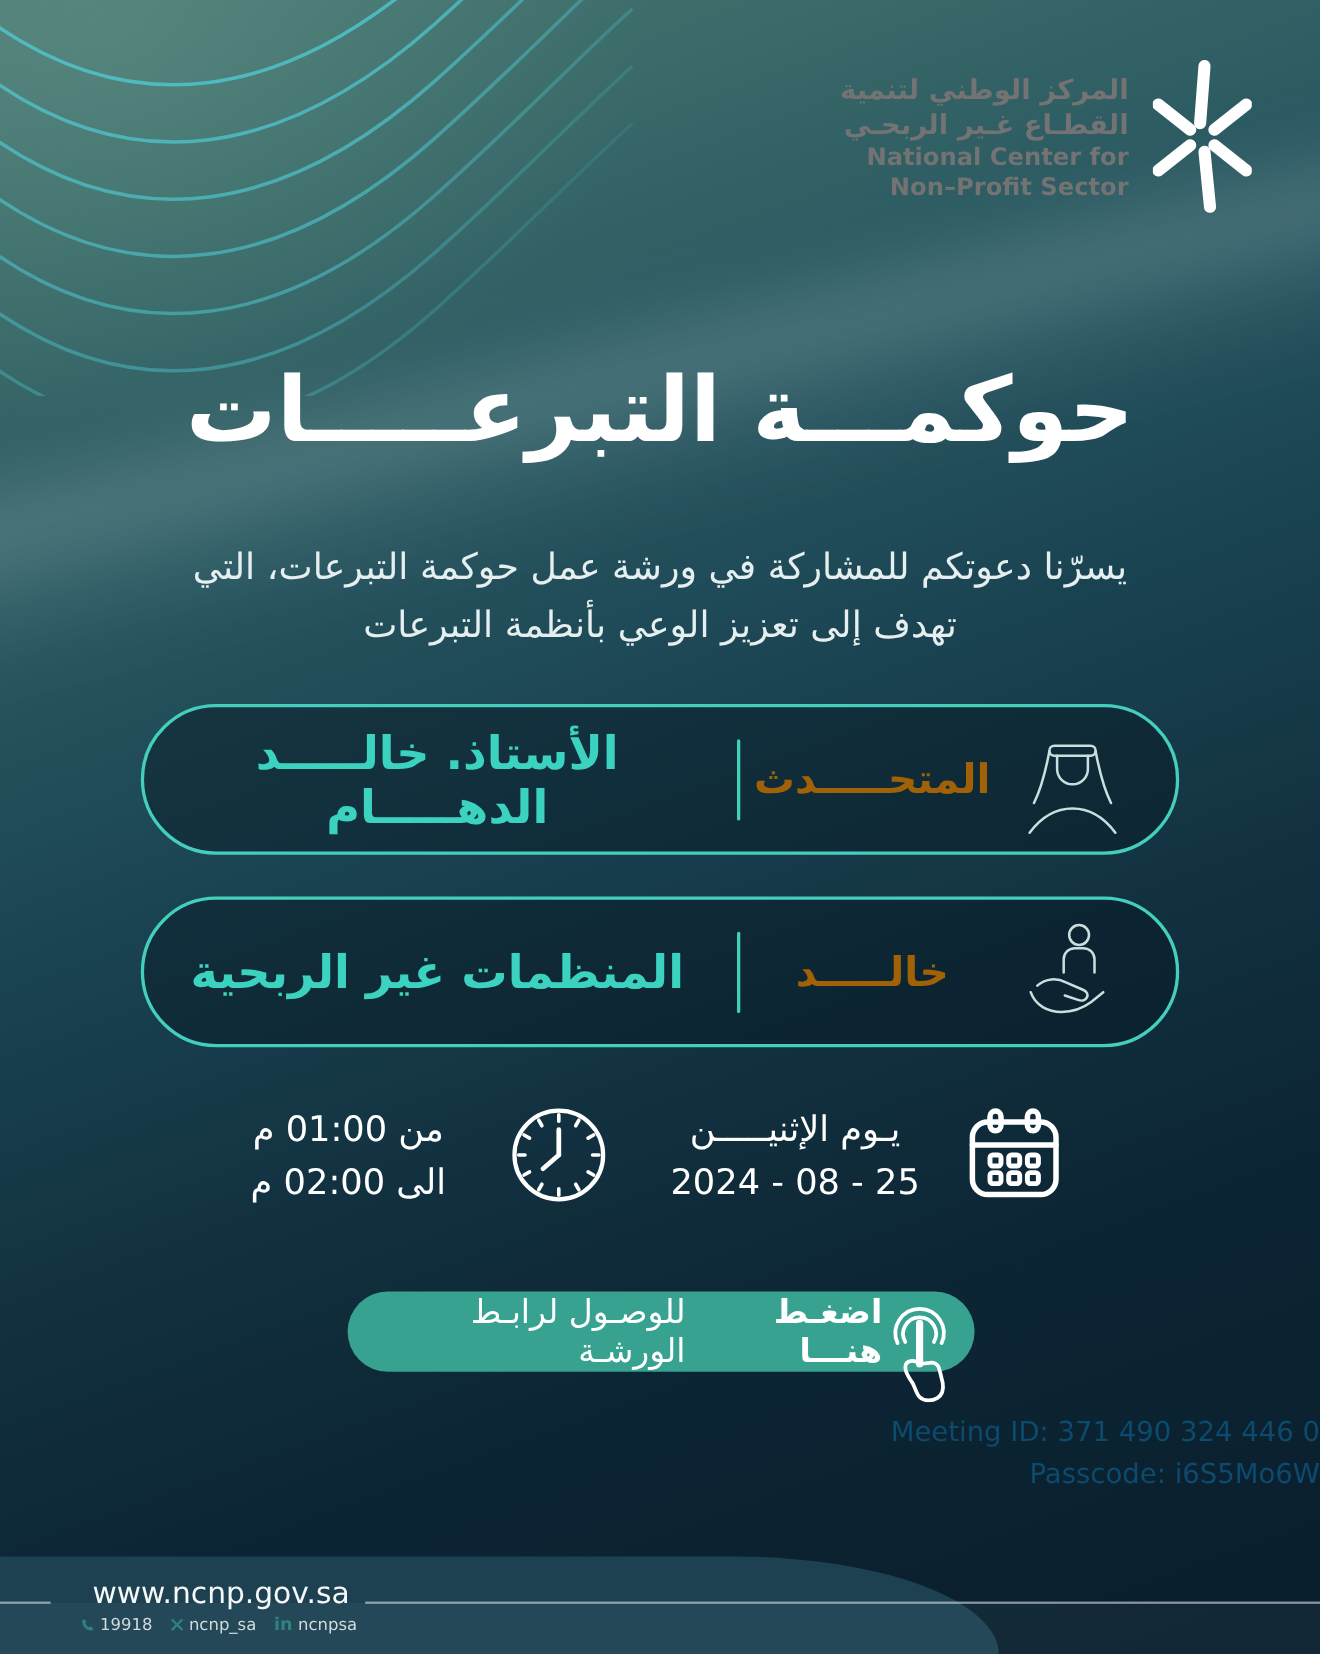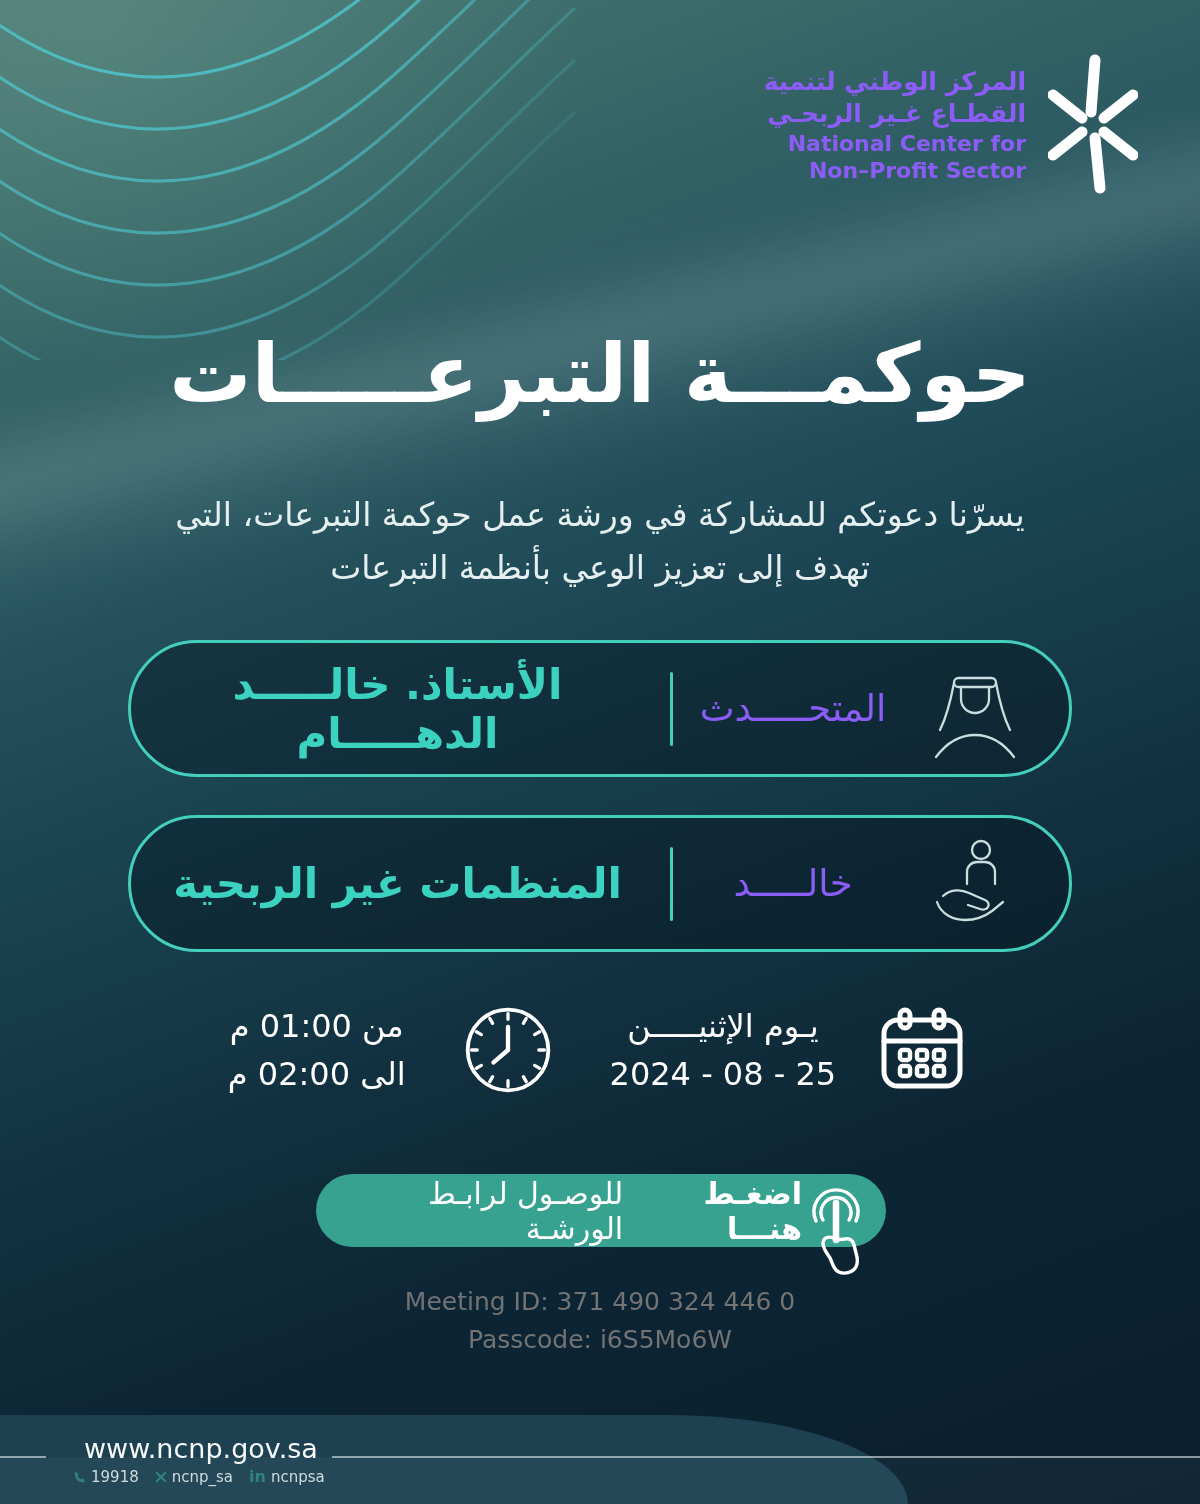--- a/index.html
+++ b/index.html
@@ -15,51 +15,51 @@
     background:linear-gradient(to bottom, transparent 30%, rgba(205,228,224,0.20) 48%, rgba(205,228,224,0.08) 60%, transparent 78%);
     transform:rotate(-14deg);filter:blur(22px);pointer-events:none;
   }
   .waves{
     position:absolute;top:0;left:0;
     -webkit-mask-image:linear-gradient(115deg,#000 50%,transparent 92%);
     mask-image:linear-gradient(115deg,#000 50%,transparent 92%);
   }
   
   .logo{position:absolute;top:50px;right:62px;display:flex;align-items:center;gap:22px;direction:ltr;}
-  .logo-text{text-align:right;color:#8b5cf6;}
+  .logo-text{text-align:right;color:#737373;}
   .logo-ar{font-size:25px;font-weight:700;line-height:1.3;direction:rtl;}
   .logo-en{font-size:22px;font-weight:700;line-height:1.22;}
   
   .title{position:absolute;top:326px;left:0;width:100%;text-align:center;direction:rtl;
     color:#ffffff;font-size:82px;font-weight:700;letter-spacing:0;}
   .desc{position:absolute;top:488px;left:100px;width:1000px;text-align:center;direction:rtl;
     color:#e6efef;font-size:33px;line-height:1.62;font-weight:400;}
   
   .pill{position:absolute;left:128px;width:944px;height:137px;border:3px solid #44cebc;border-radius:70px;
     background:rgba(7,22,34,0.45);display:flex;align-items:center;direction:rtl;box-sizing:border-box;}
   .pill.speaker{top:640px;}
   .pill.audience{top:815px;}
   .pill-icon{width:104px;margin-right:42px;margin-left:16px;display:flex;justify-content:center;align-items:center;}
-  .pill-label{width:228px;text-align:center;color:#8b5cf6;font-size:37px;}
+  .pill-label{width:228px;text-align:center;color:#a16207;font-size:37px;font-weight:bold;}
   .pill-divider{width:3px;height:74px;background:#44cebc;border-radius:2px;margin:0 6px;}
   .pill-value{flex:1;text-align:center;color:#3cd2c0;font-size:42px;font-weight:700;}
   
   .schedule{position:absolute;top:1000px;left:0;width:100%;display:flex;direction:rtl;
     justify-content:center;align-items:center;gap:36px;color:#fff;}
   .sched-text{text-align:center;font-size:32px;line-height:1.5;}
   .sched-clock{margin:0 18px;}
   
   .cta{position:absolute;top:1174px;left:316px;width:570px;height:73px;background:#37a290;border-radius:37px;
     display:flex;align-items:center;justify-content:center;direction:rtl;color:#fff;font-size:30px;
     padding-right:84px;padding-left:30px;box-sizing:border-box;cursor:pointer;}
   .cta-bold{font-weight:700;margin-left:10px;}
   .cta-icon{position:absolute;right:20px;top:9px;pointer-events:none;}
   
-  .meeting{position:absolute;top:1283px;left:0;width:100%;text-align:center;direction:ltr;
-    color:#737373;font-size:25px;line-height:1.5;}
+  .meeting{position:absolute;top:1283px;left:0;width:100%;text-align:right;direction:ltr;
+    color:#0c4a6e;font-size:25px;line-height:1.5;}
   
   .footer-shape{position:absolute;bottom:0;left:0;width:908px;height:89px;background:#1e4151;
     border-top-right-radius:240px 89px;}
   .footer-band{position:absolute;bottom:0;left:0;width:100%;height:47px;background:rgba(130,170,180,0.07);}
   .footer-line{position:absolute;top:1456px;height:2px;background:rgba(222,232,236,0.6);}
   .footer-line.left{left:0;width:46px;}
   .footer-line.right{left:332px;width:868px;}
   .footer-site{position:absolute;left:84px;top:1433px;font-size:27px;color:#f4f8f8;direction:ltr;}
   .footer-contacts{position:absolute;left:73px;top:1468px;display:flex;gap:16px;
     font-size:15px;color:#cfdbdd;direction:ltr;}

